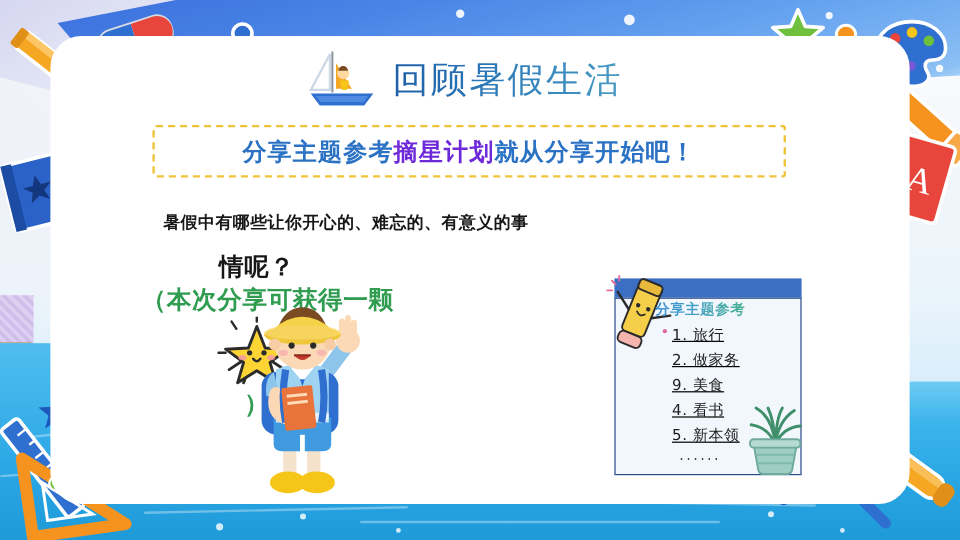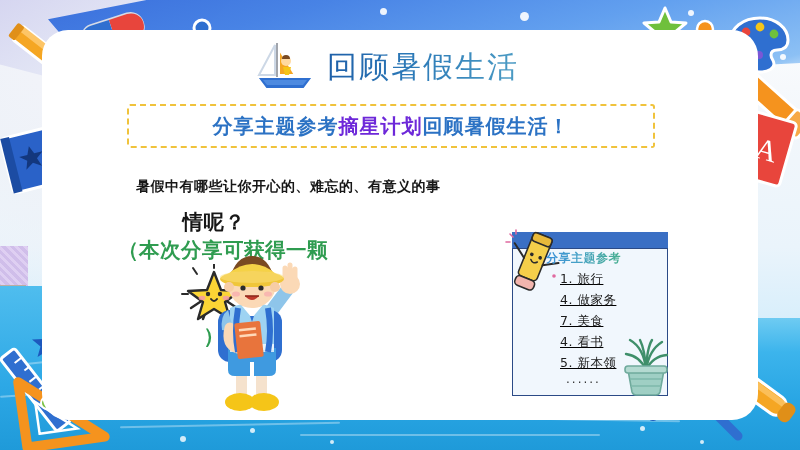--- a/index.html
+++ b/index.html
@@ -397,21 +397,21 @@
       <path d="M2 38 h56 l-9 12 H11 Z" fill="#2f6fd0" stroke="#ffffff" stroke-width="2"></path>
       <path d="M8 41 h44 l-4 5 H12 Z" fill="#4d8ae0"></path>
       <line x1="22" y1="4" x2="22" y2="38" stroke="#8a8f98" stroke-width="1.6"></line>
     </svg>
     <div class="title-text">回顾暑假生活</div>
   </div>
 
   
   <div class="dashed-box">
     <span class="dashed-text">
-      <span class="t-blue">分享主题参考</span><span class="t-orange">摘星计划</span><span class="t-blue">回顾暑假生活！</span>
+      <span class="t-blue">分享主题参考</span><span class="t-orange">摘星计划</span><span class="t-blue">就从分享开始吧！</span>
     </span>
   </div>
 
   
   <div class="question">暑假中有哪些让你开心的、难忘的、有意义的事</div>
 
   <div class="q-line2">
     <span>情呢？</span>
     <span class="q-green">（本次分享可获得一颗</span>
 
@@ -504,22 +504,22 @@
       <path d="M18 34 L4 24 M38 34 L52 26" stroke="#2b2b2b" stroke-width="2" stroke-linecap="round" fill="none"></path>
     </g>
     <path d="M6 6 l3 3 M12 2 l0 4 M2 14 l4 0" stroke="#e06aa0" stroke-width="1.6" stroke-linecap="round"></path>
     <circle cx="50" cy="48" r="1.8" fill="#e06aa0"></circle>
   </svg>
 
   <div class="ref-title">分享主题参考</div>
 
   <ul class="ref-list">
     <li>1. 旅行</li>
-    <li>4. 做家务</li>
-    <li>7. 美食</li>
+    <li>2. 做家务</li>
+    <li>9. 美食</li>
     <li>4. 看书</li>
     <li>5. 新本领</li>
   </ul>
   <div class="ref-dots">······</div>
 
   <svg class="deco" style="left:616px;top:330px;" width="60" height="66" viewBox="0 0 60 66">
     <g stroke="#3f8f6a" stroke-width="2.4" fill="none" stroke-linecap="round">
       <path d="M30 40 q-2-22-16-30"></path>
       <path d="M30 40 q-1-20 -6-30"></path>
       <path d="M30 40 q1-22 6-30"></path>

